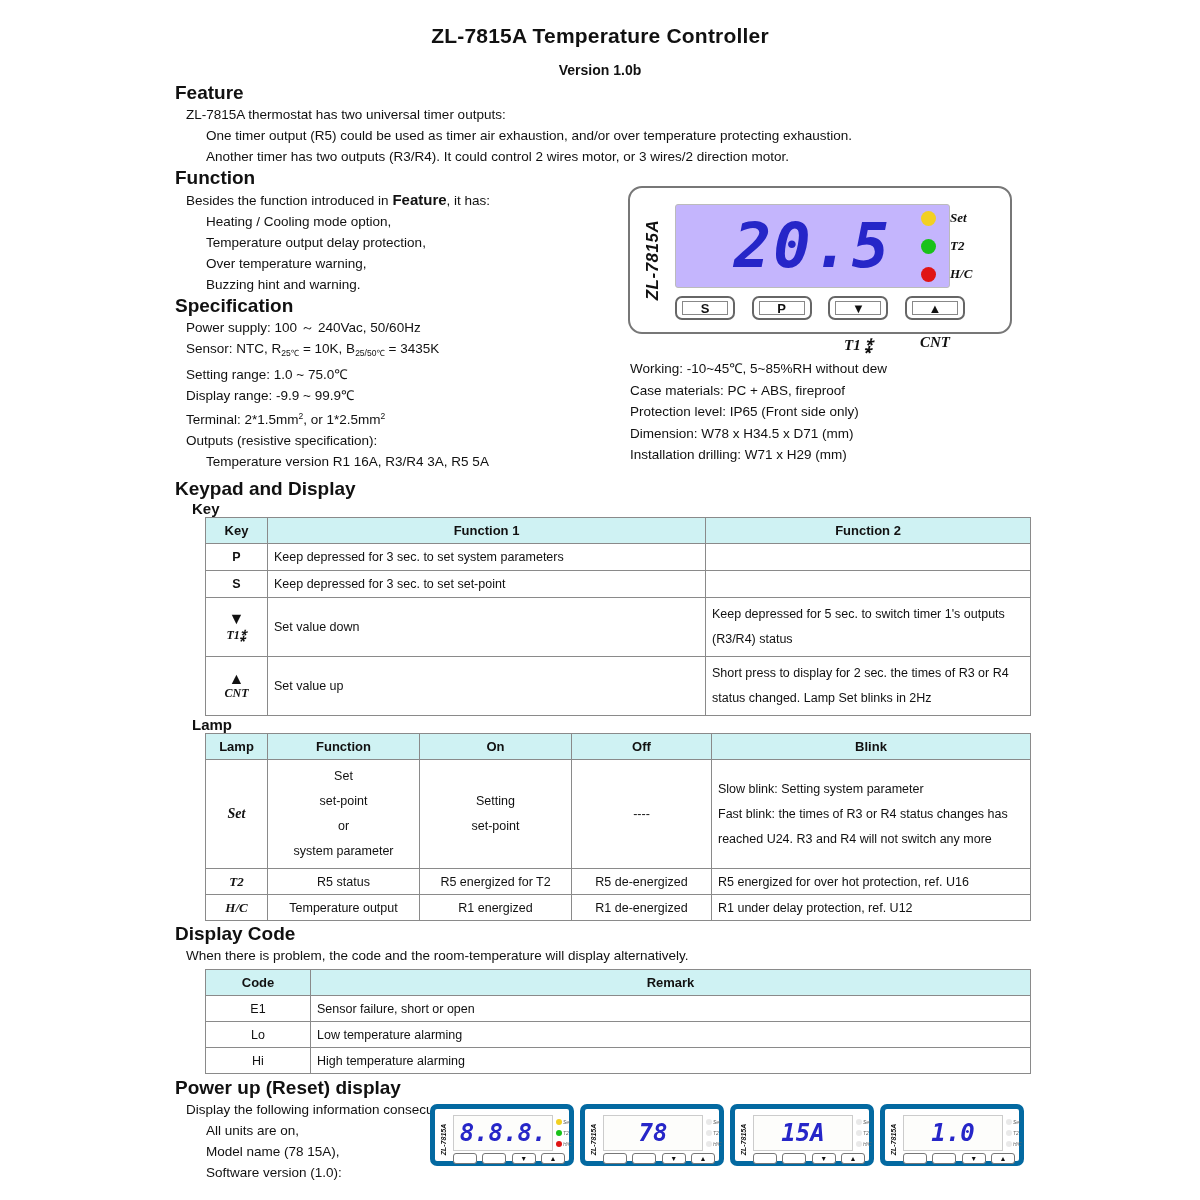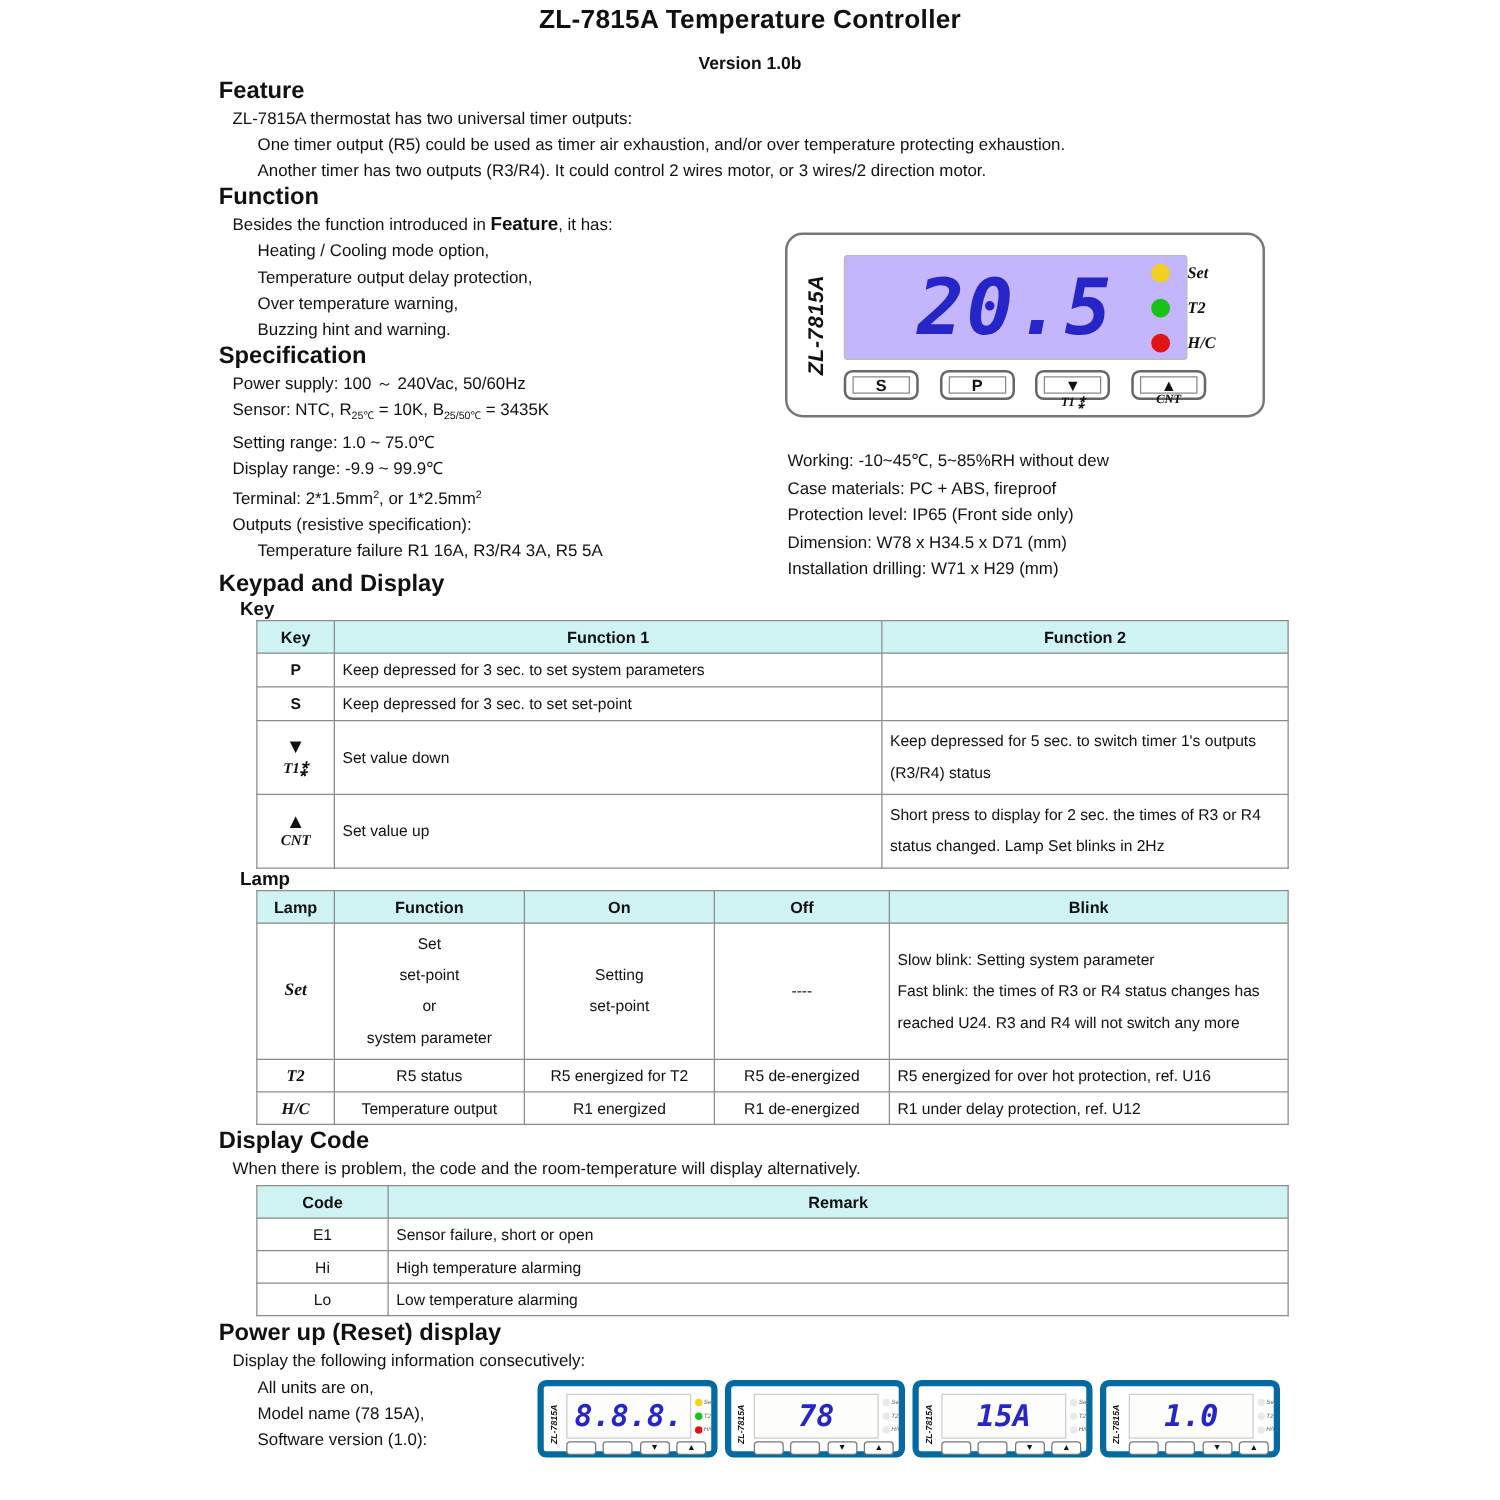--- a/index.html
+++ b/index.html
@@ -12,21 +12,21 @@
     position:relative;
     overflow:hidden;
   }
 
   
   .title {
     text-align:center;
     font-size:21px;
     font-weight:bold;
     letter-spacing:0.2px;
-    padding-top:4px;
+    padding-top:24px;
   }
   .subtitle {
     text-align:center;
     font-size:14px;
     font-weight:bold;
     margin-top:14px;
   }
   .h1 {
     font-size:19px;
     font-weight:bold;
@@ -128,23 +128,23 @@
   }
   .btn .inner {
     width:46px; height:14px;
     border:1px solid #888;
     display:flex; align-items:center; justify-content:center;
     font-size:13px; font-weight:bold;
   }
   .btn .caret { font-size:13px; line-height:1; }
   .btn-sub {
     position:absolute;
-    top:16px; left:0; width:100%;
+    top:36px; left:0; width:100%;
     text-align:center;
-    font-size:10px;
+    font-size:15px;
     font-style:italic;
     font-weight:bold;
     font-family:"Liberation Serif", serif;
     white-space:nowrap;
   }
 
   
   .right-spec {
     position:absolute;
     left:630px; top:358px;
@@ -267,21 +267,21 @@
   <div class="body-line ind3">Power supply: 100  ～  240Vac, 50/60Hz</div>
   <div class="body-line ind3">
     <span>Sensor: NTC, R</span><sub>25℃</sub><span> = 10K, B</span><sub>25/50℃</sub><span> = 3435K</span>
   </div>
   <div class="body-line ind3">Setting range: 1.0 ~ 75.0℃</div>
   <div class="body-line ind3">Display range: -9.9 ~ 99.9℃</div>
   <div class="body-line ind3">
     <span>Terminal: 2*1.5mm</span><sup>2</sup><span>, or 1*2.5mm</span><sup>2</sup>
   </div>
   <div class="body-line ind3">Outputs (resistive specification):</div>
-  <div class="body-line ind4">Temperature failure R1 16A, R3/R4 3A, R5 5A</div>
+  <div class="body-line ind4">Temperature version R1 16A, R3/R4 3A, R5 5A</div>
 </div>
 
 <div class="device-big">
   <div class="dev-brand">
     <span>ZL-7815A</span>
   </div>
   <div class="dev-screen">
     <span class="seg">20.5</span>
   </div>
   <div class="dev-leds">
@@ -436,26 +436,26 @@
         <th>Code</th>
         <th>Remark</th>
       </tr>
     </thead>
     <tbody>
       <tr>
         <td class="c" style="height:26px;">E1</td>
         <td class="l">Sensor failure, short or open</td>
       </tr>
       <tr>
+        <td class="c" style="height:26px;">Lo</td>
+        <td class="l">Low temperature alarming</td>
+      </tr>
+      <tr>
         <td class="c" style="height:26px;">Hi</td>
         <td class="l">High temperature alarming</td>
-      </tr>
-      <tr>
-        <td class="c" style="height:26px;">Lo</td>
-        <td class="l">Low temperature alarming</td>
       </tr>
     </tbody>
   </table>
   </div>
 </div>
 
 <div>
   <div class="h1" style="margin-top:3px;">Power up (Reset) display</div>
   <div class="body-line ind3">Display the following information consecutively:</div>
   <div class="body-line ind4">All units are on,</div>

